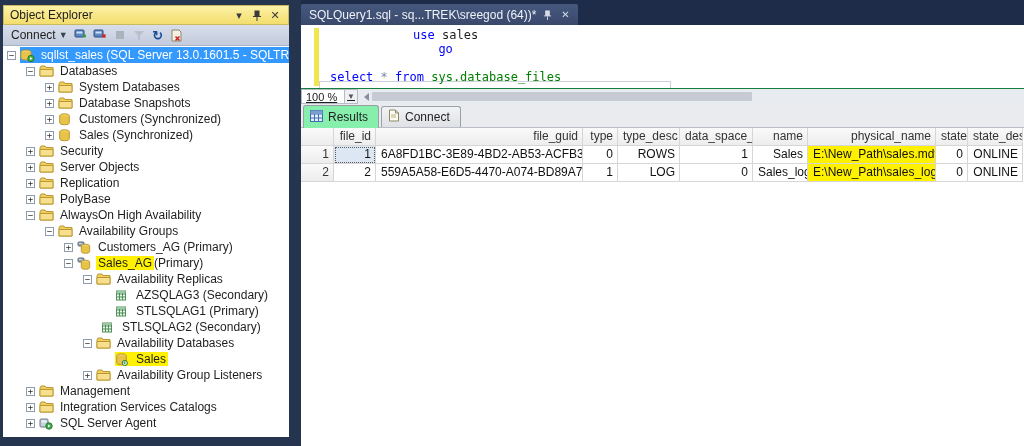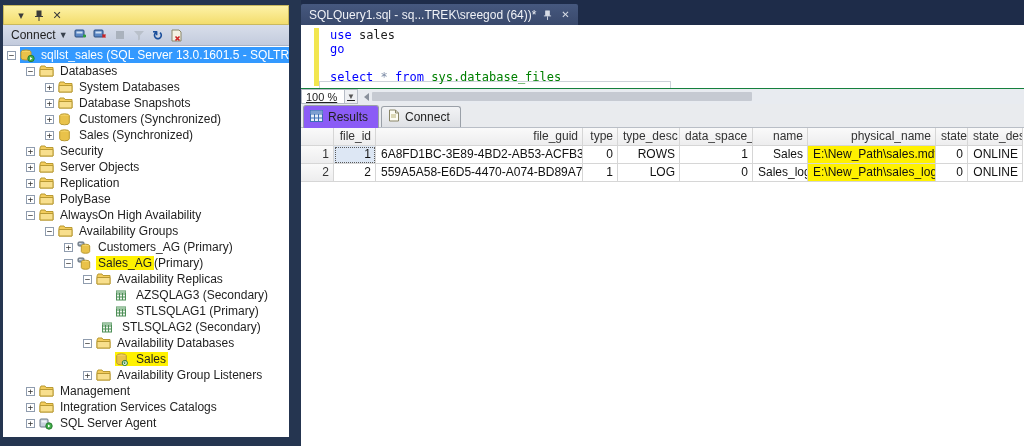--- a/index.html
+++ b/index.html
@@ -43,60 +43,61 @@
   .hl-y { background:#fff100; }
   
   #tabstrip { position:absolute; left:301px; top:0; width:723px; height:25px; background:#1e2c49; }
   #doc-tab {
     position:absolute; left:0; top:4px; height:21px; padding:0 6px 0 8px;
     background:linear-gradient(#46587e,#39496c); color:#f0f2f7;
     display:flex; align-items:center; border-radius:2px 2px 0 0;
   }
   #doc-tab .tb-ic { color:#d7dce6; font-size:10px; }
   
-  #editor { position:absolute; left:301px; top:25px; width:723px; height:63px; background:#fff; }
+  #editor { position:absolute; left:301px; top:25px; width:723px; height:63px; background:#fff;text-align:center; }
   #changebar { position:absolute; left:13px; top:3px; width:5px; height:58px; background:#f2e64f; }
   #code { position:absolute; left:29px; top:3px; font-family:"DejaVu Sans Mono", monospace; font-size:12px; line-height:14px; }
   .cl { height:14px; white-space:pre; }
   .kw { color:#0000ff; } .pl { color:#1e1e1e; } .op { color:#7a8aa5; } .fn { color:#008000; }
   #caretbox { position:absolute; left:18px; top:56px; width:352px; height:13px; border:1px solid #cdd2da; }
   
   #edfoot { position:absolute; left:301px; top:88px; width:867px; height:16px; background:#e8ebf0; display:flex; align-items:stretch; border-top:1px solid #15803d;text-decoration:underline; }
   #zoombox { width:44px; background:#fff; border:1px solid #b6bcc6; display:flex; align-items:center; padding-left:4px; font-size:11px; color:#222; }
   #zoomdrop { width:13px; background:#eef0f3; border:1px solid #b6bcc6; border-left:none; display:flex; align-items:center; justify-content:center; font-size:8px; color:#555; }
   #hscroll { flex:1; display:flex; align-items:center; margin-left:6px; }
   #hs-left { width:0; height:0; border-top:4px solid transparent; border-bottom:4px solid transparent; border-right:5px solid #8a919c; margin-right:3px; }
   #hs-thumb { width:380px; height:9px; background:#c6cad2; border-radius:1px; }
   
   #results { position:absolute; left:301px; top:104px; width:723px; height:342px; background:#fff; }
   #rtabs { height:24px; background:#e9ebee; display:flex; align-items:flex-end; padding-left:2px; border-bottom:1px solid #b9bec6; }
   .rtab {
     display:flex; align-items:center; height:21px; padding:0 10px 0 6px;
     border:1px solid #9aa0a8; border-bottom:none; border-radius:3px 3px 0 0;
     background:linear-gradient(#f2f3f5,#dfe1e5); margin-right:2px; color:#222;
   }
-  .rtab.active { background:#8b5cf6; height:23px; margin-bottom:-1px; }
+  .rtab.active { background:#86efac; height:23px; margin-bottom:-1px; }
   .rt-ic { margin-right:5px; }
   #grid { position:absolute; left:0; top:24px; font-size:12px; color:#111; }
   .grow { display:flex; }
   .gcell {
     height:18px; line-height:17px; padding:0 4px 0 5px; overflow:hidden; white-space:nowrap;
     border-right:1px solid #d6d6d6; border-bottom:1px solid #d6d6d6; background:#fff;text-align:right;
   }
   .ghead .gcell { background:linear-gradient(#fafafa,#ededee); color:#333; }
   .rownum { background:linear-gradient(#fafafa,#ededee) !important; color:#333; }
   .gcell.ycell { background:#fff100; }
   .gcell.selcell { background:#dde7f4; outline:1px dotted #5a5a5a; outline-offset:-2px; }
 </style>
 </head>
 <body>
 
 <div id="app">
 
   <div id="oe-titlebar">
+    <span id="oe-title">Object Explorer</span>
     <span class="tb-ic">▾</span>
     <span class="tb-ic">
       <svg width="10" height="11" viewBox="0 0 10 11">
           <g stroke="#3b3b3b" fill="none">
             <rect x="3" y="1" width="4" height="5" fill="#3b3b3b"></rect>
             <line x1="1" y1="6.5" x2="9" y2="6.5"></line>
             <line x1="5" y1="7" x2="5" y2="11"></line>
           </g>
         </svg>
     </span>

